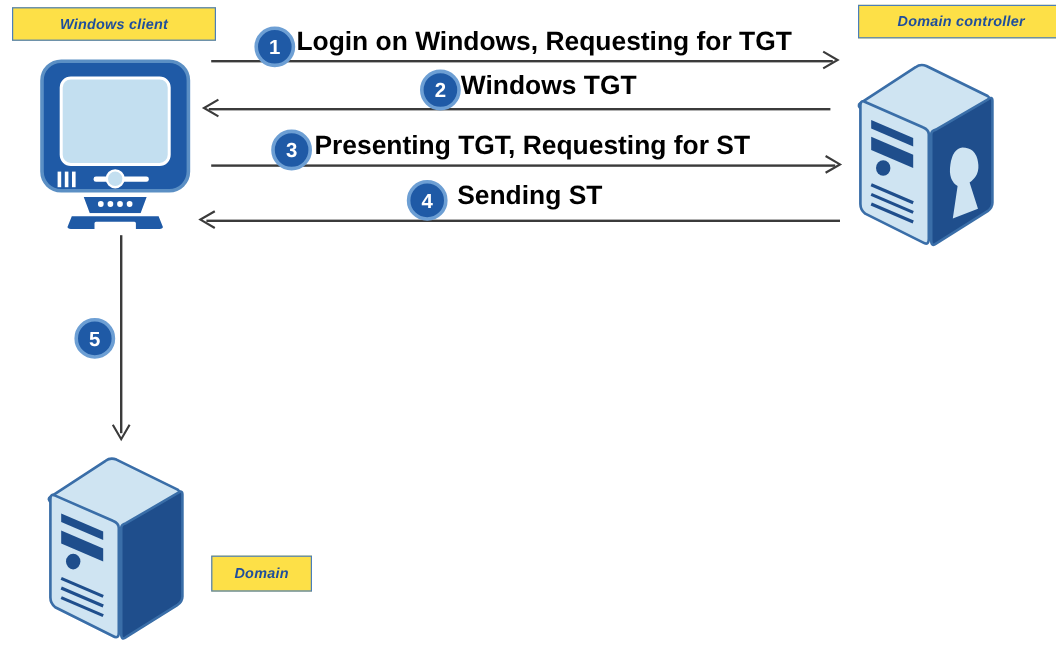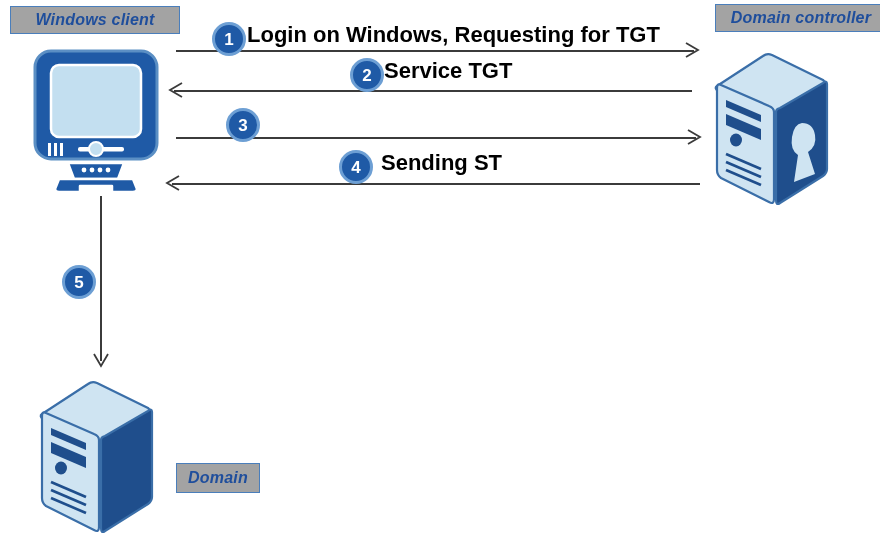--- a/index.html
+++ b/index.html
@@ -14,26 +14,26 @@
     position: relative;
     width: 880px;
     height: 544px;
     background: #ffffff;
     overflow: hidden;
   }
   .abs { position: absolute; }
 
   
   .entity-label {
-    background: #a3a3a3;
+    background: #fde047;
     border: 1px solid #4a7ebb;
     color: #1f4e9c;
     font-style: italic;
     font-weight: bold;
-    font-size: 16px;
+    font-size: 12px;
     text-align: center;
     line-height: 1;
     display: flex;
     align-items: center;
     justify-content: center;
     letter-spacing: 0.2px;
   }
 
   
   .badge {
@@ -139,29 +139,30 @@
   <div class="abs badge" style="left:212px; top:22px;">1</div>
   <div class="abs flow-text" style="left:247px; top:22px;">Login on Windows, Requesting for TGT</div>
   <div class="abs arrow-line" style="left:176px; top:50px; width:518px;"></div>
   <div class="abs arrowhead" style="left:684px; top:41px;">
     <svg width="18" height="18" viewBox="0 0 18 18">
         <path d="M2 2 L14 9 L2 16" fill="none" stroke="#3b3b3b" stroke-width="1.8"></path>
       </svg>
   </div>
 
   <div class="abs badge" style="left:350px; top:58px;">2</div>
-  <div class="abs flow-text" style="left:384px; top:58px;">Service TGT</div>
+  <div class="abs flow-text" style="left:384px; top:58px;">Windows TGT</div>
   <div class="abs arrow-line" style="left:174px; top:90px; width:518px;"></div>
   <div class="abs arrowhead" style="left:166px; top:81px;">
     <svg width="18" height="18" viewBox="0 0 18 18">
         <path d="M16 2 L4 9 L16 16" fill="none" stroke="#3b3b3b" stroke-width="1.8"></path>
       </svg>
   </div>
 
   <div class="abs badge" style="left:226px; top:108px;">3</div>
+  <div class="abs flow-text" style="left:262px; top:108px;">Presenting TGT, Requesting for ST</div>
   <div class="abs arrow-line" style="left:176px; top:137px; width:520px;"></div>
   <div class="abs arrowhead" style="left:686px; top:128px;">
     <svg width="18" height="18" viewBox="0 0 18 18">
         <path d="M2 2 L14 9 L2 16" fill="none" stroke="#3b3b3b" stroke-width="1.8"></path>
       </svg>
   </div>
 
   <div class="abs badge" style="left:339px; top:150px;">4</div>
   <div class="abs flow-text" style="left:381px; top:150px;">Sending ST</div>
   <div class="abs arrow-line" style="left:172px; top:183px; width:528px;"></div>

